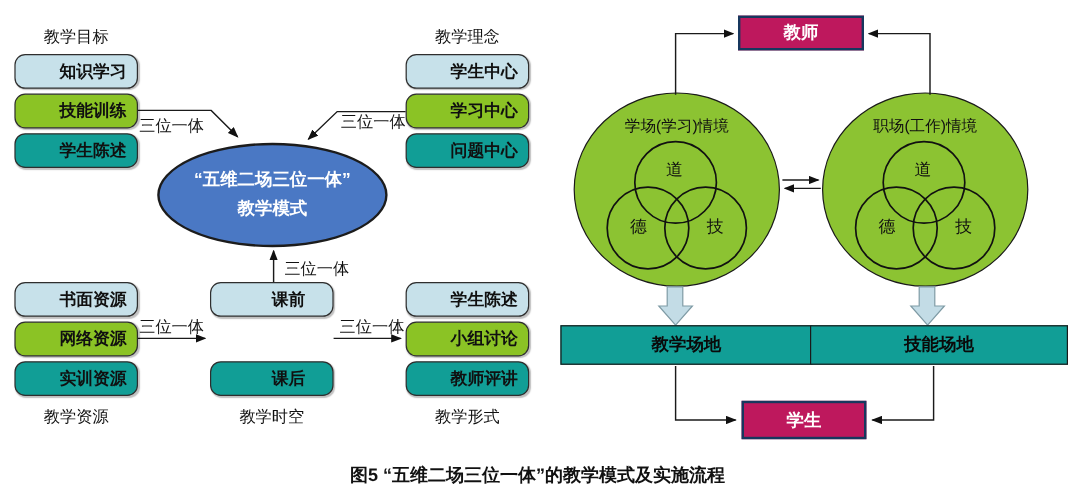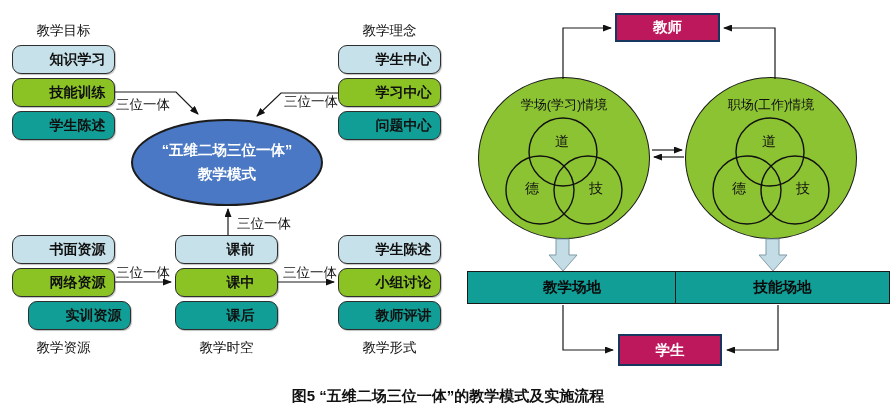--- a/index.html
+++ b/index.html
@@ -117,25 +117,24 @@
   <div class="box tl" style="left:338px;top:111px;">问题中心</div>
 
   <div class="ellipse">
     <span>“五维二场三位一体”</span>
     <span>教学模式</span>
   </div>
 
   <div class="col-label" style="left:12px;top:339px;">教学资源</div>
   <div class="box lb" style="left:12px;top:235px;">书面资源</div>
   <div class="box gr" style="left:12px;top:268px;">网络资源</div>
-  <div class="box tl" style="left:28px;top:301px;">实训资源</div>
+  <div class="box tl" style="left:12px;top:301px;">实训资源</div>
 
   <div class="col-label" style="left:175px;top:339px;">教学时空</div>
   <div class="box lb" style="left:175px;top:235px;">课前</div>
-  <div class="box gr" style="left:175px;top:268px;">课中</div>
   <div class="box tl" style="left:175px;top:301px;">课后</div>
 
   <div class="col-label" style="left:338px;top:339px;">教学形式</div>
   <div class="box lb" style="left:338px;top:235px;">学生陈述</div>
   <div class="box gr" style="left:338px;top:268px;">小组讨论</div>
   <div class="box tl" style="left:338px;top:301px;">教师评讲</div>
 
   <span class="trinity" style="left:116px;top:96px;">三位一体</span>
   <span class="trinity" style="left:284px;top:93px;">三位一体</span>
   <span class="trinity" style="left:237px;top:215px;">三位一体</span>

